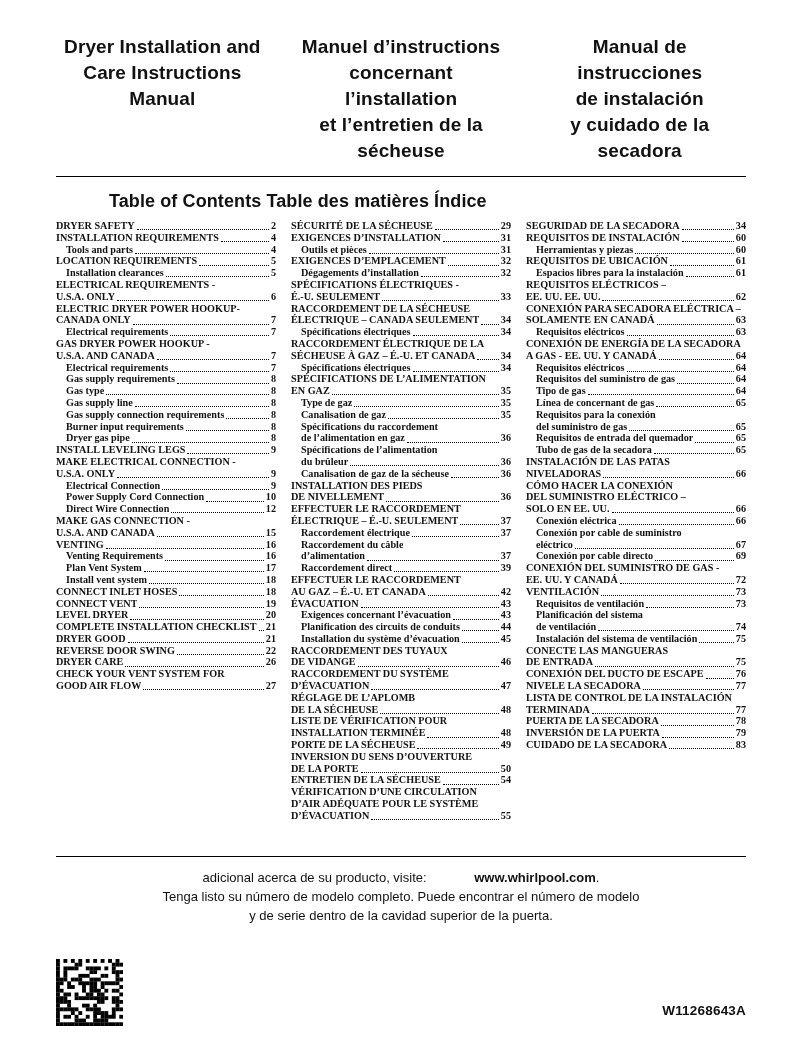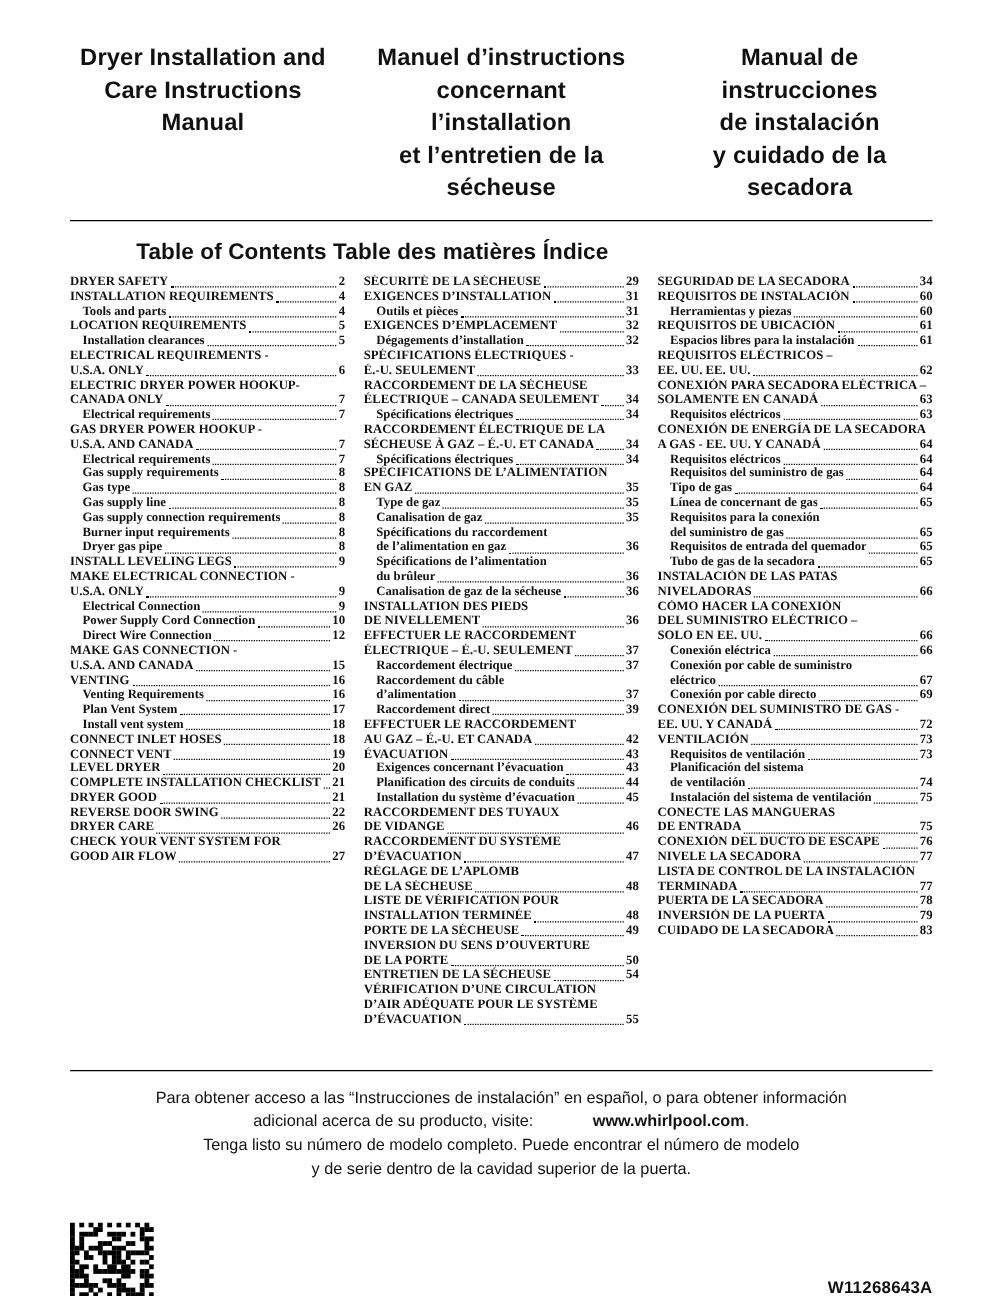--- a/index.html
+++ b/index.html
@@ -715,21 +715,20 @@
           <span class="lbl">CUIDADO DE LA SECADORA</span>
           <span class="leader"></span>
           <span class="pg">83</span>
         </div>
       </div>
   </div>
 
   <hr class="rule2">
 
   <div class="footer-note">
-      <div><span>Para obtener acceso a las “Instrucciones de instalación” en español, o para obtener información</span></div>
       <div><span>adicional acerca de su producto, visite: </span><span class="b">www.whirlpool.com</span><span>.</span></div>
       <div><span>Tenga listo su número de modelo completo. Puede encontrar el número de modelo</span></div>
       <div><span>y de serie dentro de la cavidad superior de la puerta.</span></div>
     </div>
 
   <div class="bottom-row">
     <div class="matrix"><svg width="67" height="67">
           <rect x="0.00" y="0.00" width="3.87" height="3.87"></rect>
           <rect x="7.44" y="0.00" width="3.87" height="3.87"></rect>
           <rect x="14.89" y="0.00" width="3.87" height="3.87"></rect>

